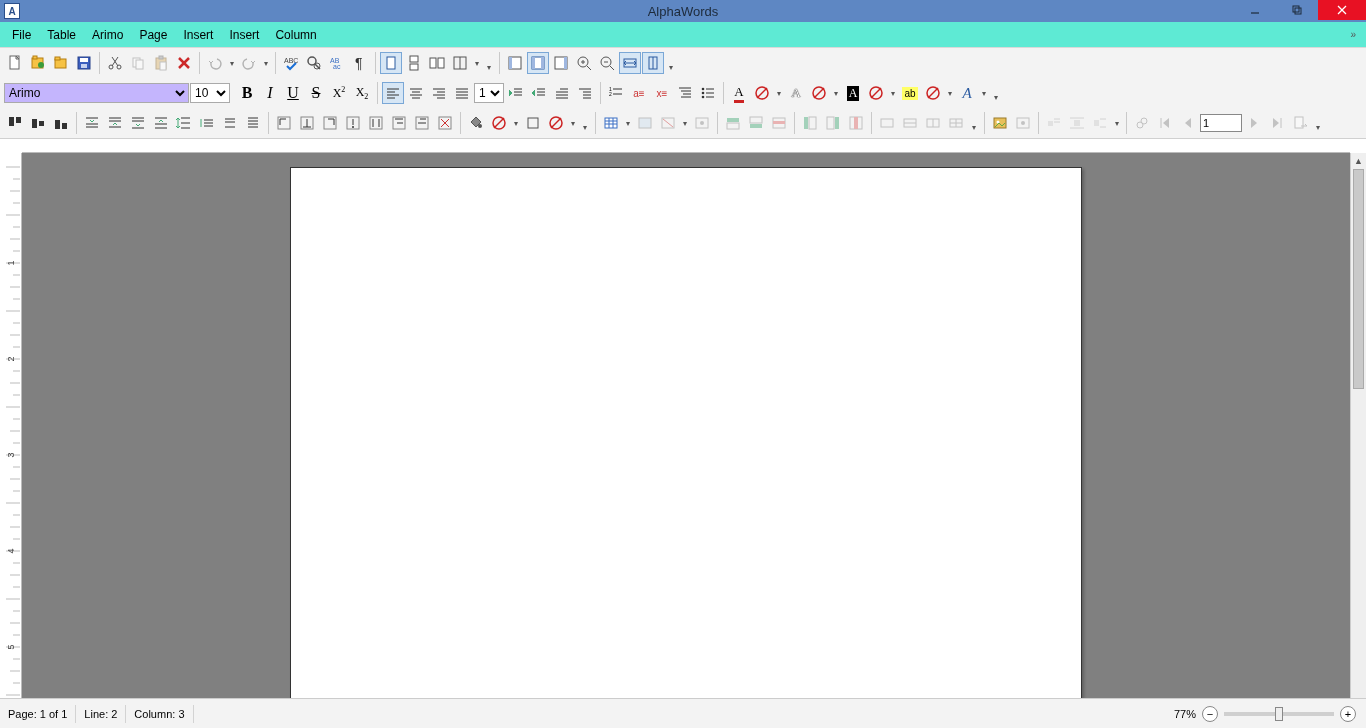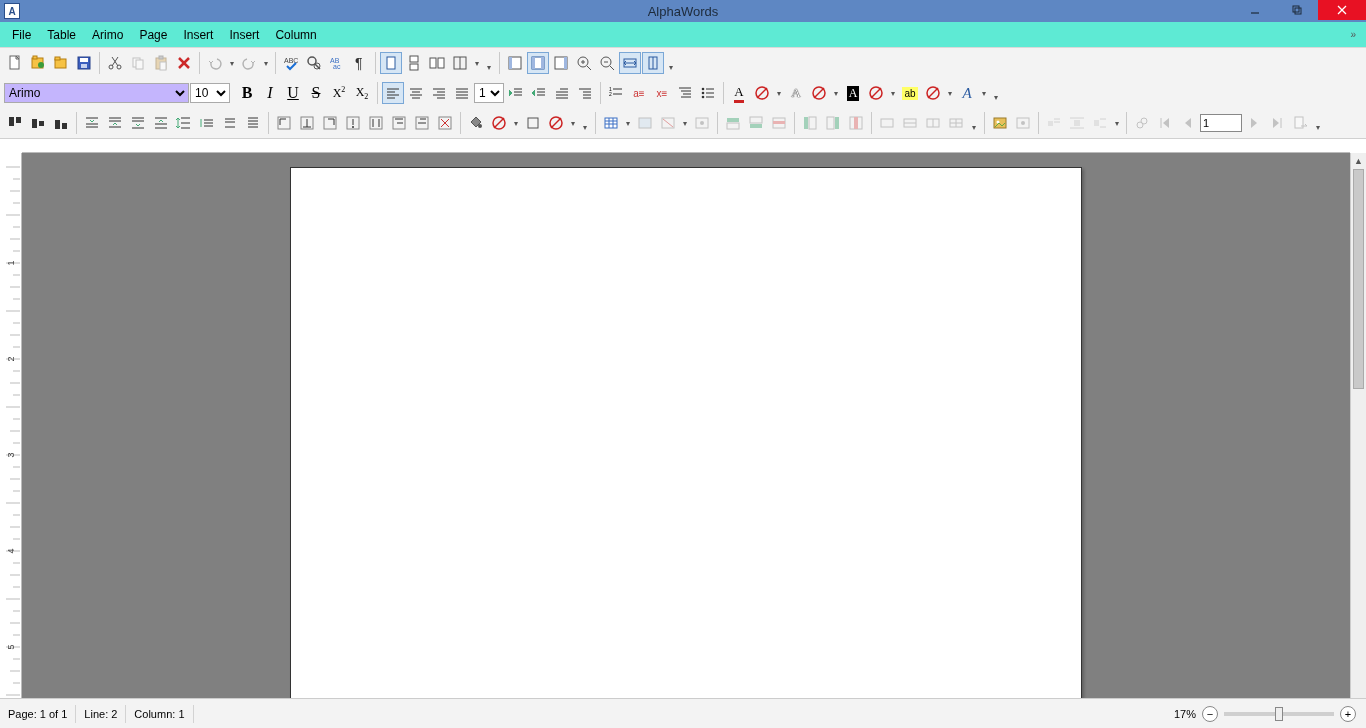--- a/index.html
+++ b/index.html
@@ -972,22 +972,22 @@
       <div class="arr" style="top:0">▲</div>
       <div class="thumb"></div>
       <div class="arr" style="bottom:0">▼</div>
     </div>
   </div>
 </div>
 
 <div class="status">
   <div class="cell">Page: 1 of 1</div>
   <div class="cell">Line: 2</div>
-  <div class="cell">Column: 1</div>
+  <div class="cell">Column: 3</div>
   <div class="zoom">
-    <span>17%</span>
+    <span>77%</span>
     <div class="zbtn">−</div>
     <div class="slider">
         <div class="knob"></div>
       </div>
     <div class="zbtn">+</div>
   </div>
 </div>
 
 </body></html>

